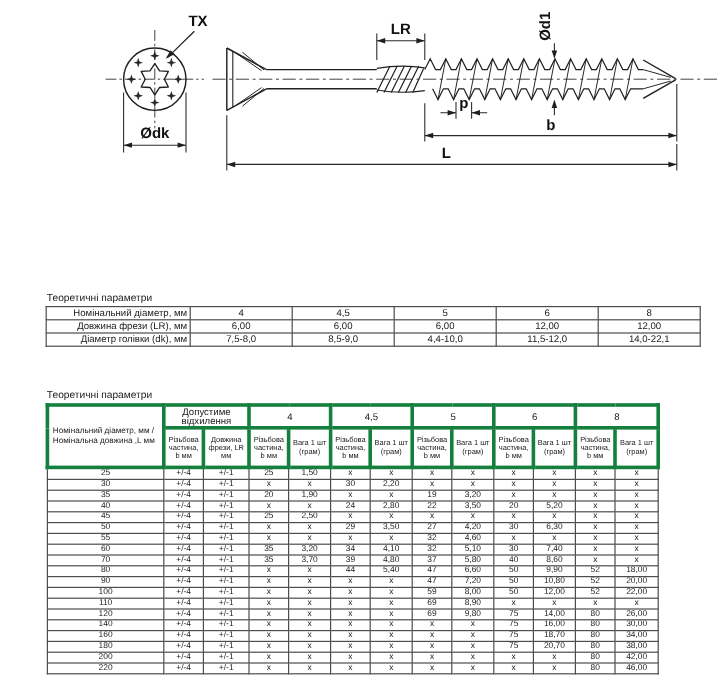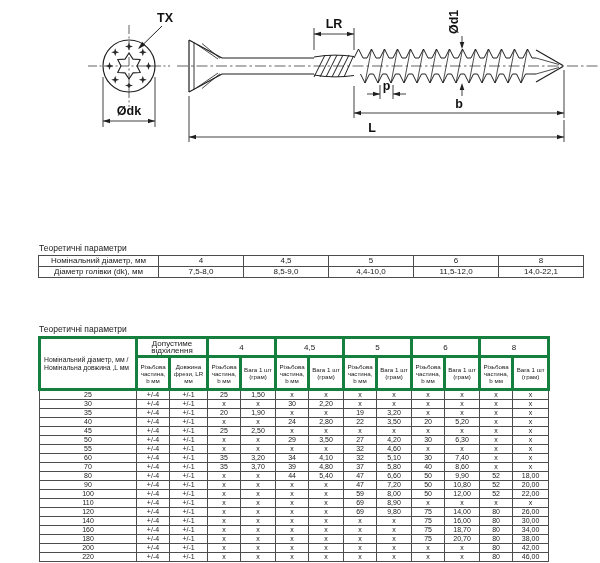--- a/index.html
+++ b/index.html
@@ -8,21 +8,21 @@
   .page { position: relative; width: 600px; height: 563px; background:#fff; overflow: hidden; }
   .drawing-wrap { position: absolute; left: 0; top: 0; width: 600px; height: 210px; padding-left: 12px; }
   .tbl-block { position: absolute; }
   .t1-block { left: 38px; top: 216px; width: 545px; }
   .t2-block { left: 38px; top: 297px; width: 509px; }
   .tbl-title { font-size: 8.5px; color: #1a1a1a; margin-bottom: 2px; padding-left: 1px; margin-top: 27px; }
   table { border-collapse: collapse; table-layout: fixed; width: 100%; background: #fff; }
   #table1 { border: 1.6px solid #3a3a3a; }
   #table1 td { border: 1px solid #4d4d4d; font-size: 8px; color: #1a1a1a; height: 11px;
                line-height: 10px; text-align: center; padding: 0 2px; white-space: nowrap; overflow: hidden; }
-  #table1 td.lbl { text-align: center; }
+  #table1 td.lbl { text-align: right; }
   #table2 { border: 1.6px solid #3a3a3a; }
   #table2 th { border: 3px solid #15803d; font-weight: normal; color: #1a1a1a;
                font-size: 6.2px; line-height: 7px; padding: 1px; text-align: center; vertical-align: middle; }
   #table2 th.corner { font-size: 6.8px; line-height: 8px; text-align: left; padding: 2px 3px; }
   #table2 th.grp { font-size: 8px; height: 17px; }
   #table2 tr.subhead th { height: 33px; }
   #table2 td { border: 1px solid #4d4d4d; font-size: 7px; color: #1a1a1a; height: 9px;
                line-height: 8px; text-align: center; padding: 0; white-space: nowrap; overflow: hidden; }
   svg text { font-family: "Liberation Sans", sans-serif; }
   .dim-label { font-size: 12.5px; font-weight: bold; fill: #111; }
@@ -164,20 +164,28 @@
           <col style="width:85px">
       </colgroup>
       <tbody>
           <tr>
             <td class="lbl">Номінальний діаметр, мм</td>
             <td>4</td>
             <td>4,5</td>
             <td>5</td>
             <td>6</td>
             <td>8</td>
+          </tr>
+          <tr>
+            <td class="lbl">Довжина фрези (LR), мм</td>
+            <td>6,00</td>
+            <td>6,00</td>
+            <td>6,00</td>
+            <td>12,00</td>
+            <td>12,00</td>
           </tr>
           <tr>
             <td class="lbl">Діаметр голівки (dk), мм</td>
             <td>7,5-8,0</td>
             <td>8,5-9,0</td>
             <td>4,4-10,0</td>
             <td>11,5-12,0</td>
             <td>14,0-22,1</td>
           </tr>
         </tbody>

